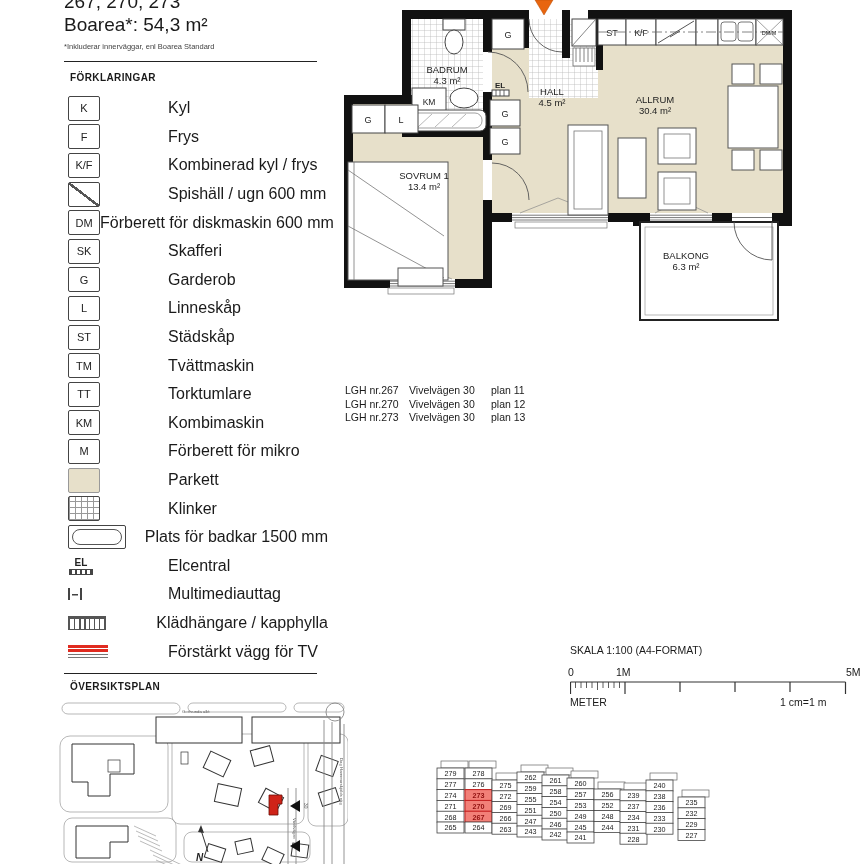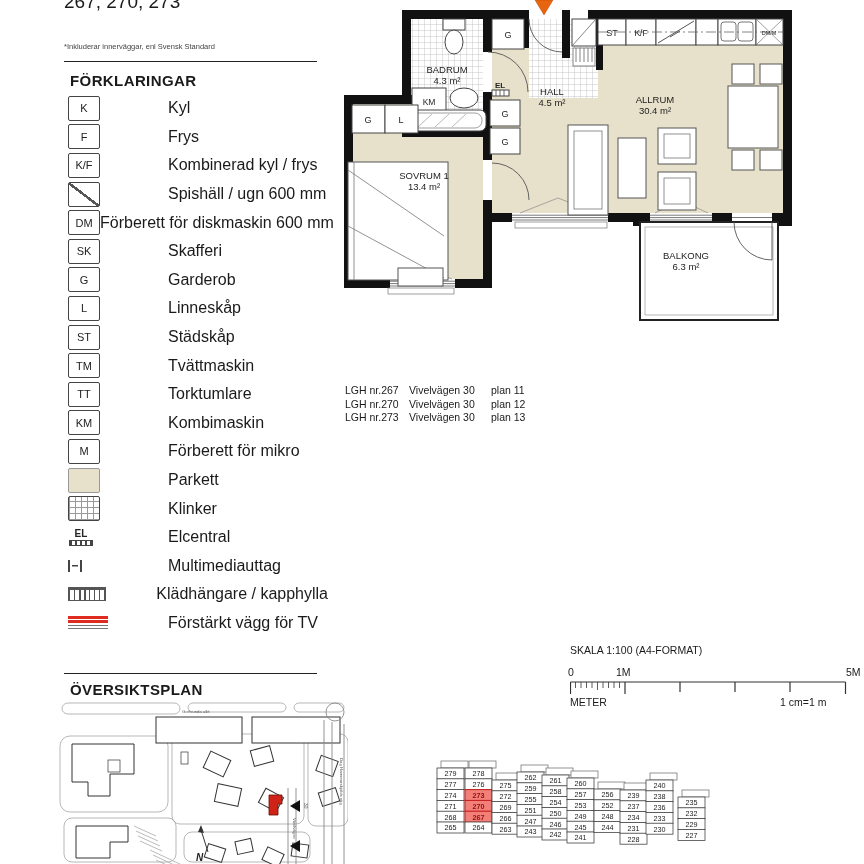--- a/index.html
+++ b/index.html
@@ -5,21 +5,21 @@
   html,body{margin:0;padding:0;background:#fff;width:864px;height:864px;overflow:hidden;
     font-family:"Liberation Sans",sans-serif;color:#1a1a1a;}
   .abs{position:absolute;}
   #page{position:relative;width:772px;height:864px;background:#fff;}
 
   
   #hdr{left:64px;top:-10px;font-size:19px;line-height:23px;}
   #footnote{left:64px;top:42px;font-size:7.5px;color:#444;}
   .hr{border-top:1.5px solid #222;width:253px;left:64px;}
   #hr1{top:61px;} #hr2{top:673px;}
-  .h1{font-size:15px;font-weight:bold;letter-spacing:.4px;}
+  .h1{font-size:10px;font-weight:bold;letter-spacing:.4px;}
   #leg-title{left:70px;top:72px;}
   #ovs-title{left:70px;top:681px;}
 
   
   #legend-list{left:68px;top:94px;width:260px;}
   .lg-row{display:flex;align-items:center;height:28.6px;}
   .lg-ic{width:100px;display:flex;align-items:center;}
   .lg-box{width:32px;height:25px;border:1.4px solid #444;border-radius:2px;background:#fff;
     display:flex;align-items:center;justify-content:center;font-size:11px;color:#222;box-sizing:border-box;}
   .lg-stove{background:linear-gradient(to top right,transparent 46%,#555 46%,#555 53%,transparent 53%);}
@@ -57,22 +57,23 @@
 
   svg text{font-family:"Liberation Sans",sans-serif;}
 </style>
 </head>
 <body>
 
 <div id="page">
 
   <div class="abs" id="hdr">
     <div>267, 270, 273</div>
+    <div>Boarea*: 54,3 m²</div>
   </div>
-  <div class="abs" id="footnote">*Inkluderar innerväggar, enl Svensk Standard</div>
+  <div class="abs" id="footnote">*Inkluderar innerväggar, enl Boarea Standard</div>
   <div class="abs hr" id="hr1"></div>
   <div class="abs h1" id="leg-title">FÖRKLARINGAR</div>
 
   <div class="abs" id="legend-list">
       <div class="lg-row">
         <div class="lg-ic">
           <div class="lg-box lg-box">K</div>
         </div>
         <div class="lg-label">Kyl</div>
       </div>
@@ -152,20 +153,26 @@
         <div class="lg-ic">
           <div class="lg-box lg-parkett"></div>
         </div>
         <div class="lg-label">Parkett</div>
       </div>
       <div class="lg-row">
         <div class="lg-ic">
           <div class="lg-box lg-klinker"></div>
         </div>
         <div class="lg-label">Klinker</div>
+      </div>
+      <div class="lg-row wide">
+        <div class="lg-ic">
+          <div class="lg-box lg-bathtub"></div>
+        </div>
+        <div class="lg-label">Plats för badkar 1500 mm</div>
       </div>
       <div class="lg-row">
         <div class="lg-ic">
           <div class="lg-box lg-el">EL</div>
         </div>
         <div class="lg-label">Elcentral</div>
       </div>
       <div class="lg-row">
         <div class="lg-ic">
           <div class="lg-box lg-media"></div>

